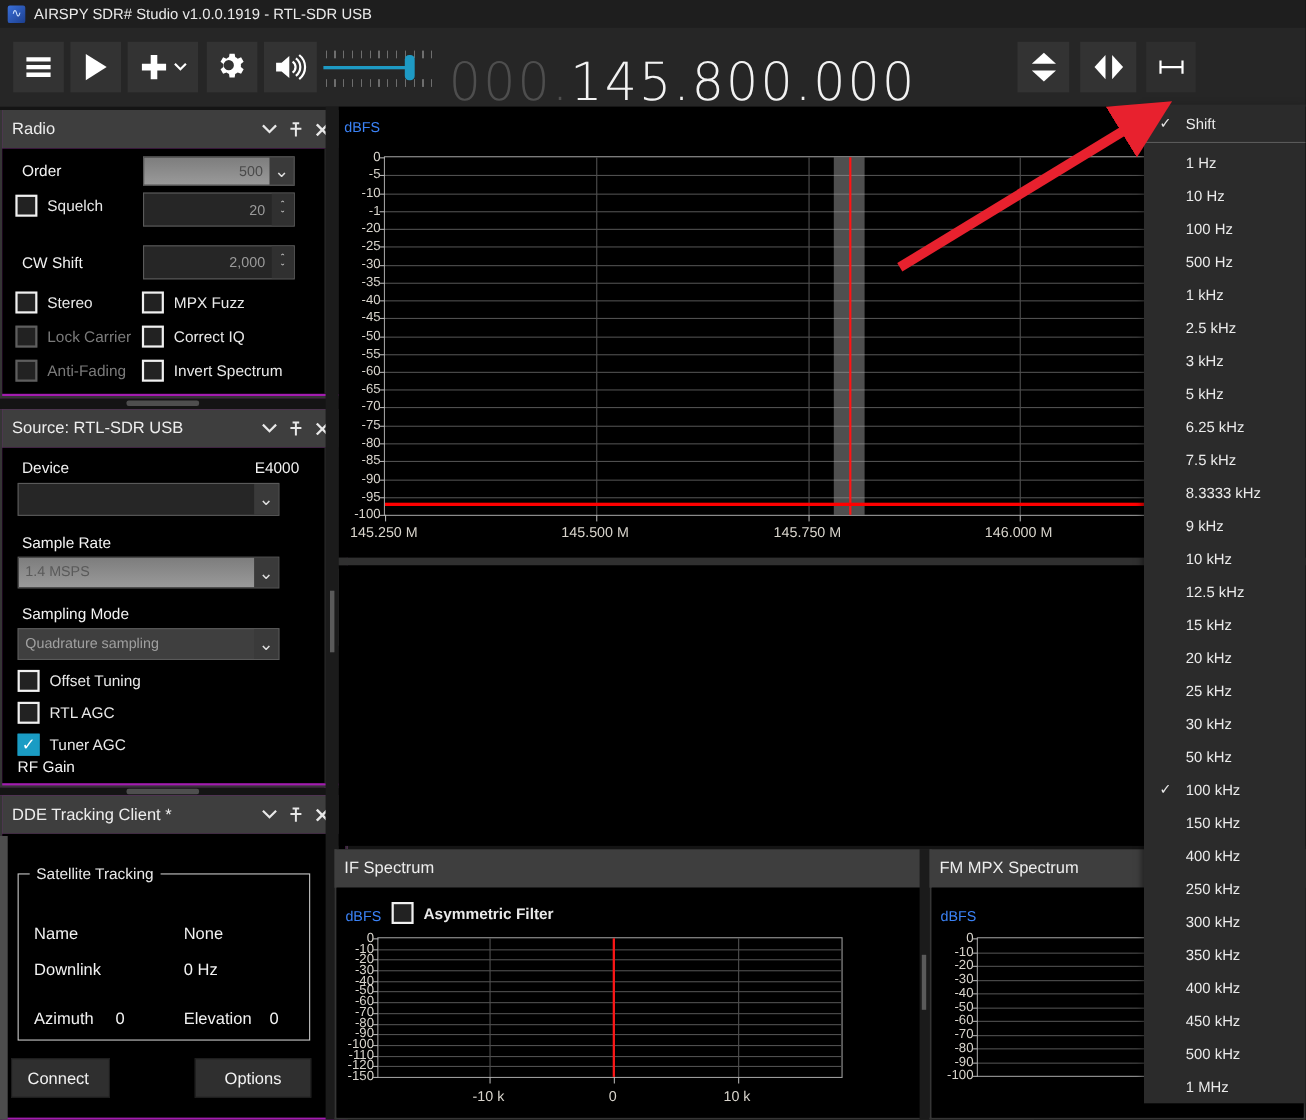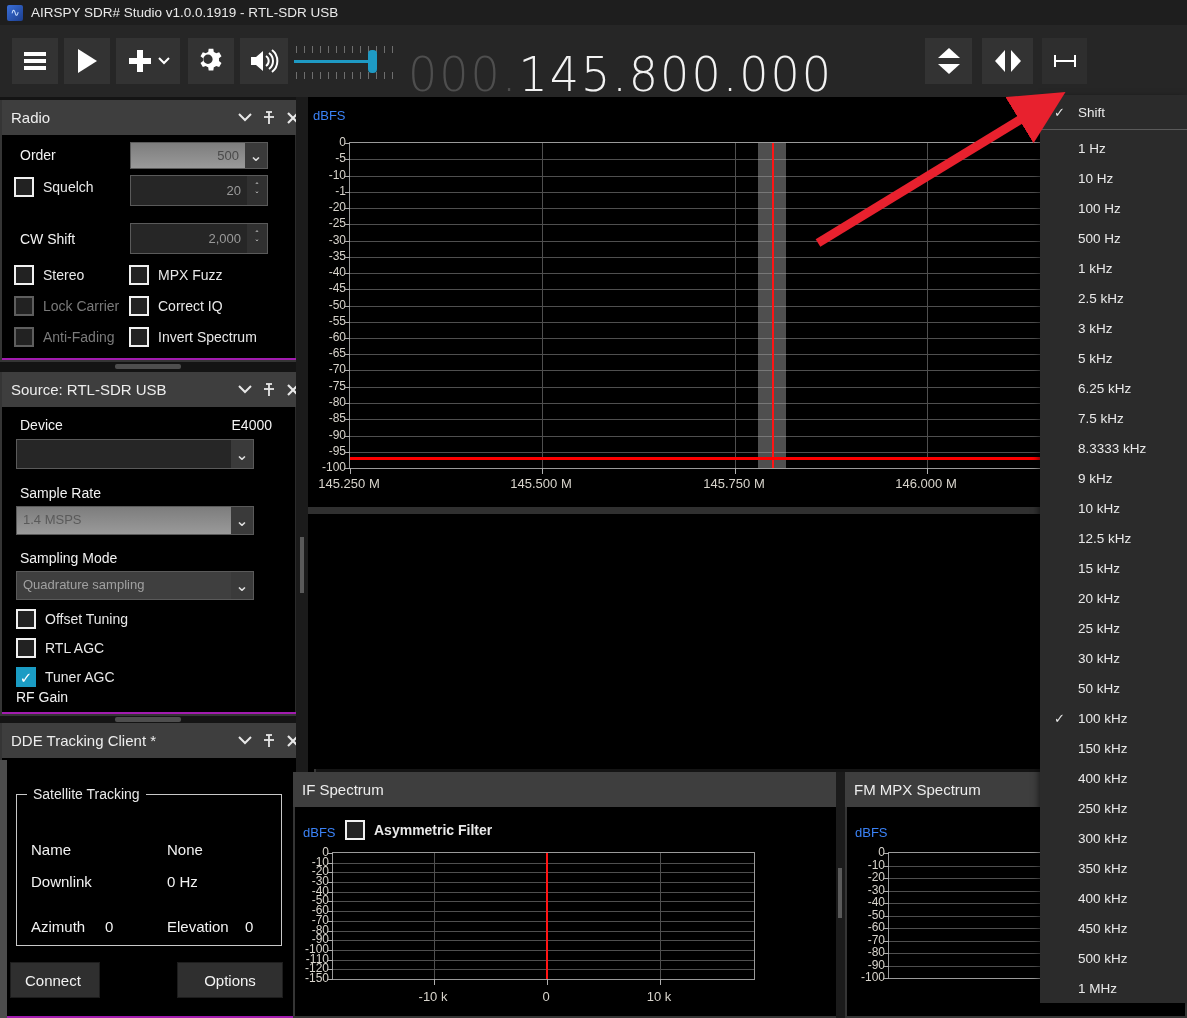--- a/index.html
+++ b/index.html
@@ -478,21 +478,21 @@
   <div id="main-xl" style="position:absolute;left:41px;top:379px;width:837px;height:18px">
       <span class="xtick" style="left: 0px;">145.250 M</span>
       <span class="xtick" style="left: 192px;">145.500 M</span>
       <span class="xtick" style="left: 385px;">145.750 M</span>
       <span class="xtick" style="left: 577px;">146.000 M</span>
     </div>
 </div>
 <div class="divider"></div>
 <div class="waterfall"></div>
 
-<div class="bpanel" style="left:293px;width:636px">
+<div class="bpanel" style="left:304px;width:636px">
   <div class="phdr">
     <span class="ptitle">IF Spectrum</span>
   <span class="hicon">
         <svg width="14" height="9" viewBox="0 0 14 9">
           <polyline points="1,1 7,7 13,1" fill="none" stroke="#e8e8e8" stroke-width="2"></polyline>
         </svg>
       </span>
       <span class="hicon">
         <svg width="14" height="15" viewBox="0 0 14 15">
           <g stroke="#e8e8e8" stroke-width="1.8" fill="none">

